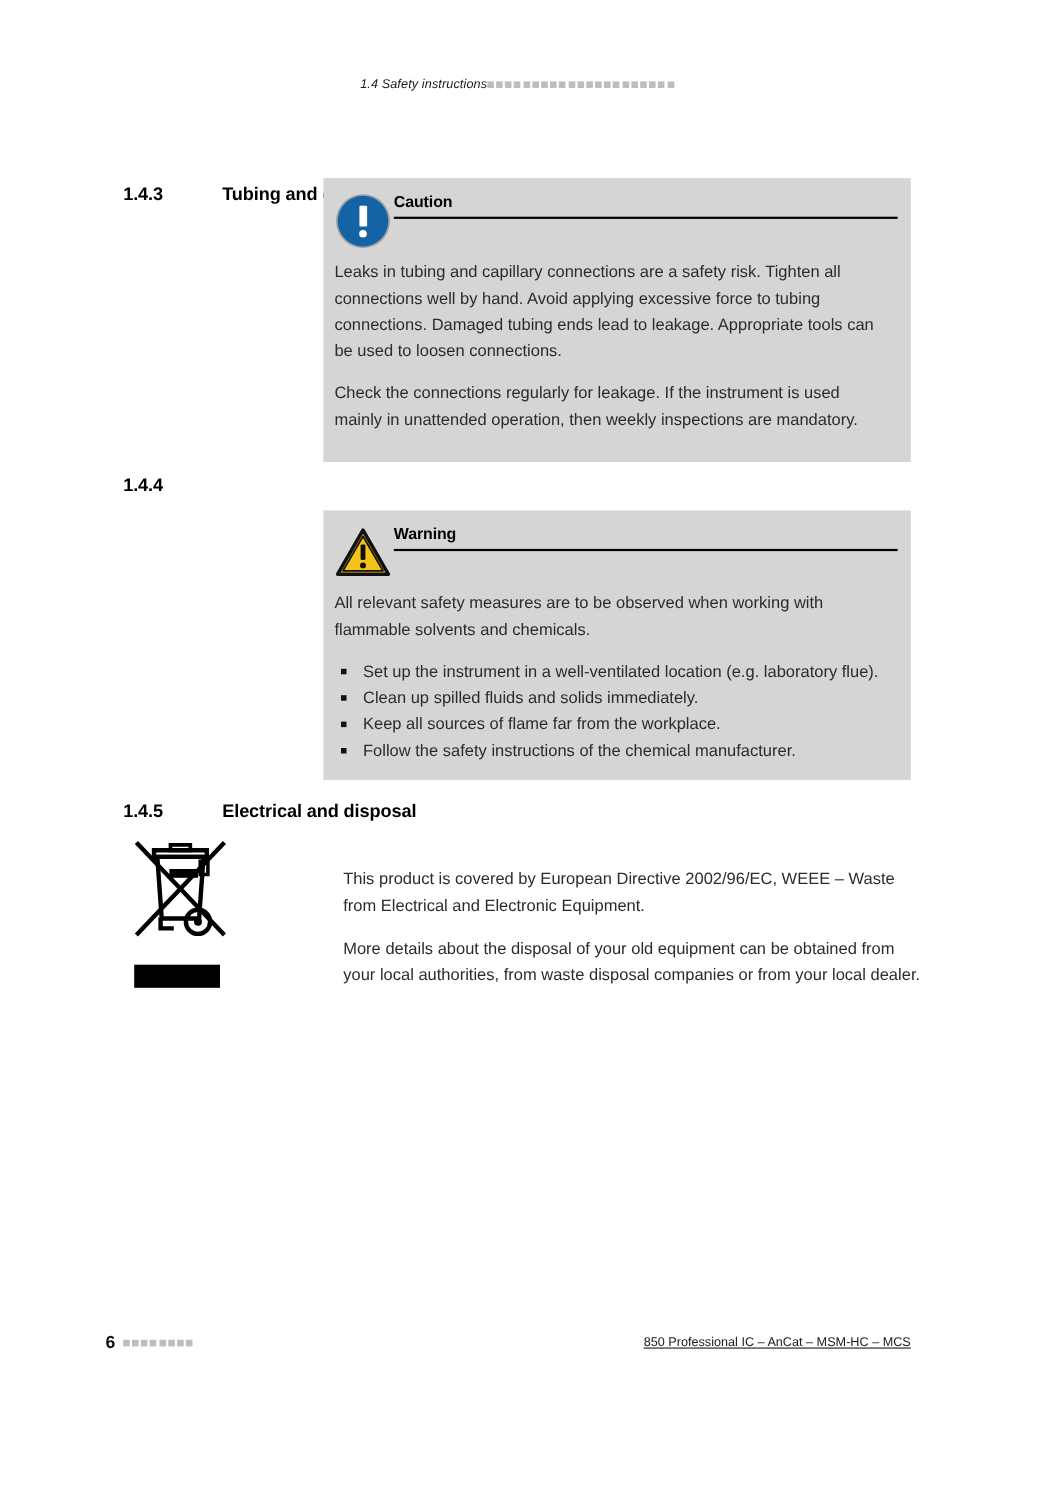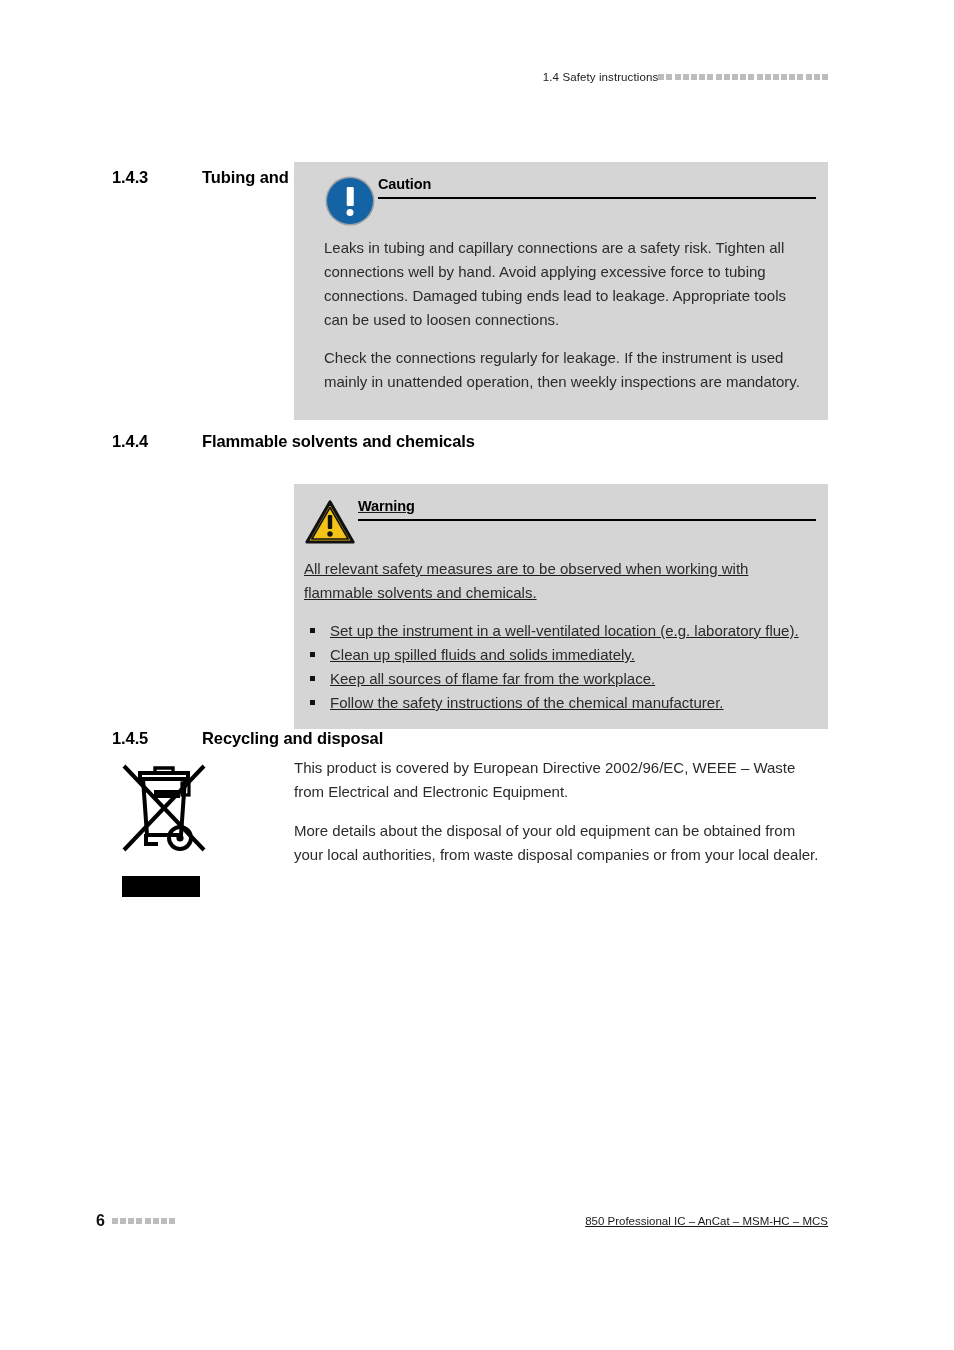--- a/index.html
+++ b/index.html
@@ -26,21 +26,22 @@
 
   
   .running-header {
     position: absolute;
     left: 112px;
     top: 66px;
     width: 716px;
     height: 22px;
     display: flex;
     align-items: center;
-    justify-content: flex-end;
+    justify-content: center;
+    font-style: italic;
   }
   .running-header-text {
     font-size: 11.5px;
     letter-spacing: 0.1px;
     color: #1a1a1a;
     white-space: nowrap;
   }
   .square-run {
     display: flex;
     gap: 2.2px;
@@ -177,22 +178,23 @@
   }
   .weee-bar {
     margin-top: 12px;
     margin-left: 4px;
     width: 78px;
     height: 21px;
     background: #000;
   }
   .body-col {
     position: absolute;
-    left: 294px;
+    left: 312px;
     width: 534px;
+    margin-top: 32px;
   }
   .body-col p {
     margin: 0 0 15px 0;
     font-size: 15px;
     line-height: 24px;
     color: #2b2b2b;
   }
   .body-col p:last-child { margin-bottom: 0; }
 
   
@@ -253,45 +255,44 @@
         <i style="background: rgb(189, 189, 189);"></i>
         <i style="background: rgb(189, 189, 189);"></i>
       </div>
   </div>
 
   <div class="sec-head" style="top:132px;margin-top:36px;">
     <span class="sec-num">1.4.3</span>
     <span class="sec-title">Tubing and capillary connections</span>
   </div>
 
-  <div class="notice" style="top:162px;padding-left:20px;">
+  <div class="notice" style="top:162px;">
     <div class="notice-head">
       <div class="notice-icon">
         <div class="icon-caution">
           <span class="bar"></span>
           <span class="dot"></span>
         </div>
       </div>
       <div class="notice-title-wrap">
         <div class="notice-title">Caution</div>
         <div class="notice-rule"></div>
       </div>
     </div>
     <div class="notice-body">
       <p>Leaks in tubing and capillary connections are a safety risk. Tighten all connections well by hand. Avoid applying excessive force to tubing connections. Damaged tubing ends lead to leakage. Appropriate tools can be used to loosen connections.</p>
       <p>Check the connections regularly for leakage. If the instrument is used mainly in unattended operation, then weekly inspections are mandatory.</p>
     </div>
   </div>
 
   <div class="sec-head" style="top:432px;">
     <span class="sec-num">1.4.4</span>
-    <span class="sec-title">Flammable solvents and chemicals</span>
-  </div>
-
-  <div class="notice" style="top:484px;text-decoration:underline;">
+  </div>
+
+  <div class="notice" style="top:464px;">
     <div class="notice-head">
       <div class="notice-icon">
         <svg width="50" height="45" viewBox="0 0 50 45">
           <path d="M25 2 L48 42 L2 42 Z" fill="#f4c318" stroke="#111111" stroke-width="3.2" stroke-linejoin="round"></path>
           <path d="M25 7.5 L43.2 39 L6.8 39 Z" fill="none" stroke="#111111" stroke-width="1.6" stroke-linejoin="round"></path>
           <rect x="22.8" y="15" width="4.4" height="14" rx="1" fill="#111111"></rect>
           <circle cx="25" cy="34" r="2.7" fill="#111111"></circle>
         </svg>
       </div>
       <div class="notice-title-wrap">
@@ -305,21 +306,21 @@
         <li>Set up the instrument in a well-ventilated location (e.g. laboratory flue).</li>
         <li>Clean up spilled fluids and solids immediately.</li>
         <li>Keep all sources of flame far from the workplace.</li>
         <li>Follow the safety instructions of the chemical manufacturer.</li>
       </ul>
     </div>
   </div>
 
   <div class="sec-head" style="top:729px;">
     <span class="sec-num">1.4.5</span>
-    <span class="sec-title">Recycling and disposal</span>
+    <span class="sec-title">Electrical and disposal</span>
   </div>
 
   <div class="weee-wrap">
     <svg width="92" height="108" viewBox="0 0 92 108">
 
       <path d="M25 27 L67 27 L63 83 L29 83 Z" fill="none" stroke="#000" stroke-width="4"></path>
 
       <path d="M22 21 L70 21 L70 27 L22 27 Z" fill="none" stroke="#000" stroke-width="4"></path>
 
       <path d="M37 16 L55 16 L55 21 L37 21 Z" fill="none" stroke="#000" stroke-width="3.4"></path>

